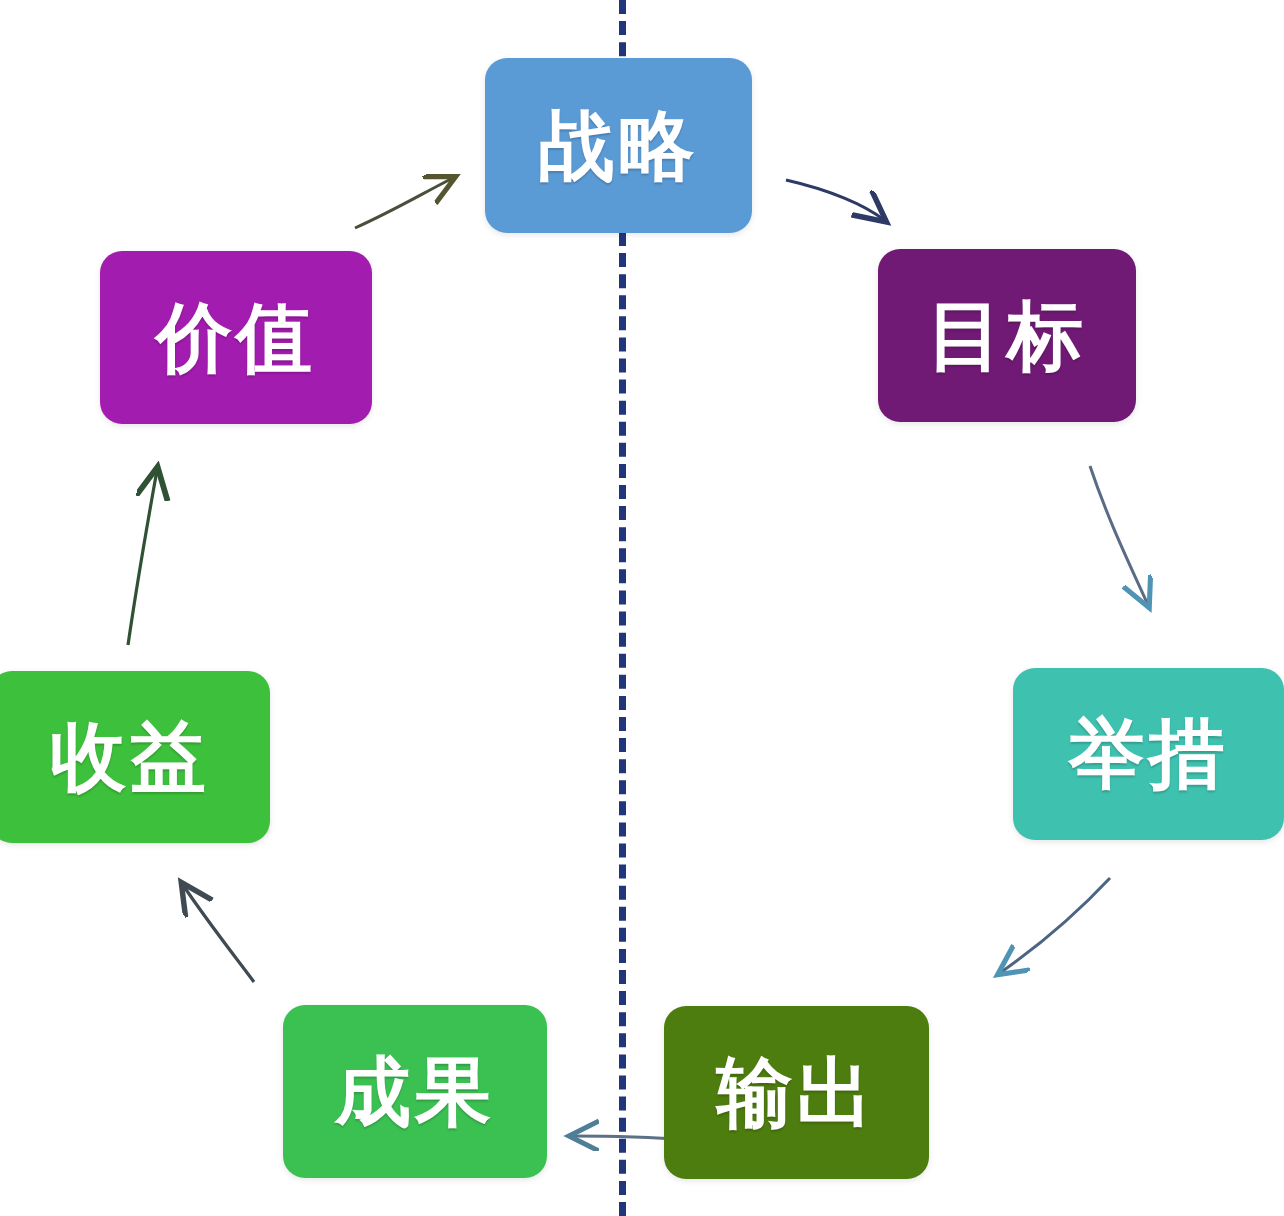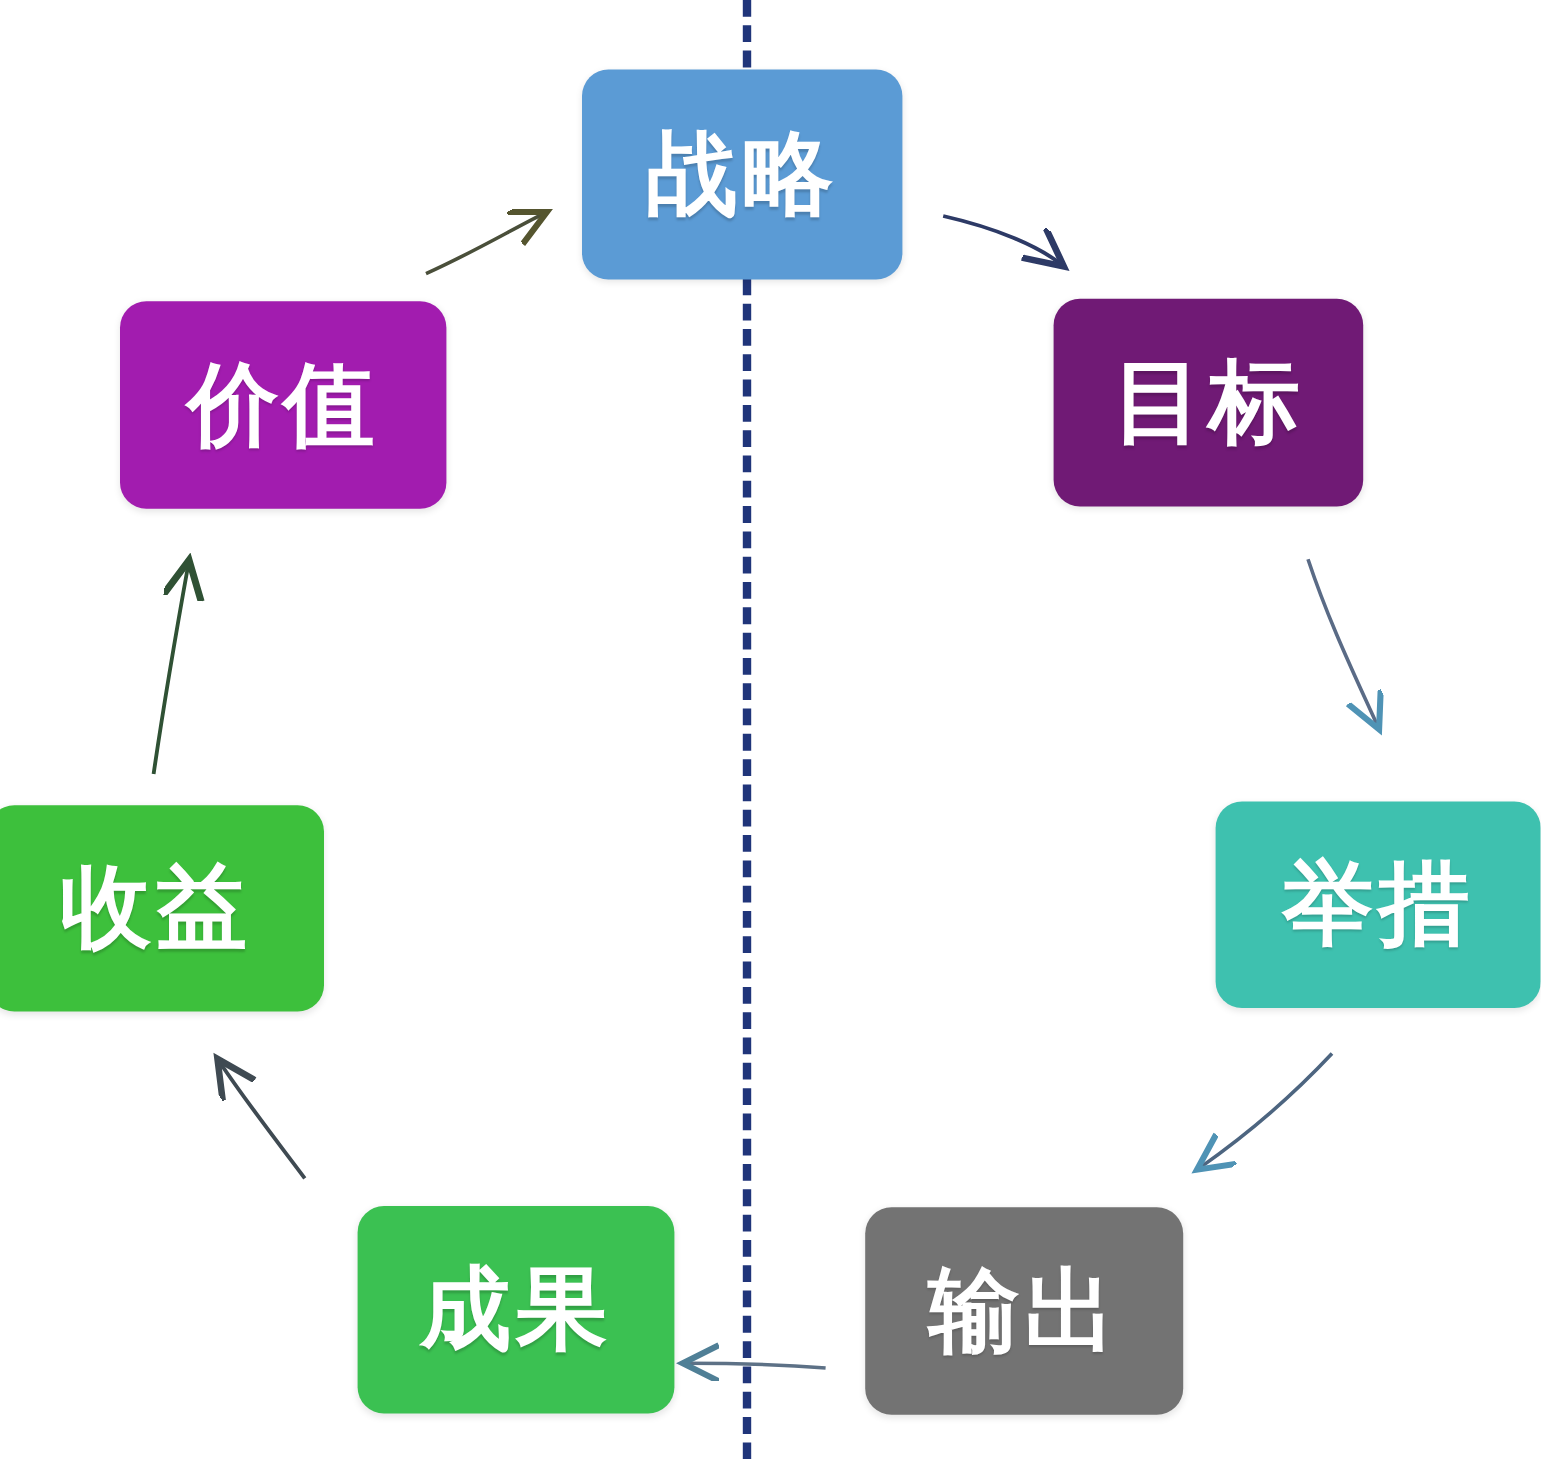--- a/index.html
+++ b/index.html
@@ -46,22 +46,22 @@
     letter-spacing: 4px;
     line-height: 1;
     box-shadow: 0 2px 6px rgba(0,0,0,0.10);
     text-shadow: 0 2px 2px rgba(0,0,0,0.18);
     user-select: none;
   }
   .node span { display: inline-block; }
   #node-strategy  { left: 485px;  top: 58px;   width: 267px; height: 175px; background:#5B9BD5; }
   #node-goal      { left: 878px;  top: 249px;  width: 258px; height: 173px; background:#701a75; }
   #node-measure   { left: 1013px; top: 668px;  width: 271px; height: 172px; background:#3EC1AF; }
-  #node-output    { left: 721px;  top: 1006px; width: 265px; height: 173px; background:#737373; }
-  #node-result    { left: 283px;  top: 1005px; width: 264px; height: 173px; background:#3BC152;margin-left:15px; }
+  #node-output    { left: 664px;  top: 1006px; width: 265px; height: 173px; background:#4d7c0f; }
+  #node-result    { left: 283px;  top: 1005px; width: 264px; height: 173px; background:#3BC152; }
   #node-benefit   { left: -10px;  top: 671px;  width: 280px; height: 172px; background:#3DC03C; }
   #node-value     { left: 100px;  top: 251px;  width: 272px; height: 173px; background:#a21caf; }
 </style>
 </head>
 <body>
 
 <div id="canvas">
 
   <div class="divider"></div>
 

